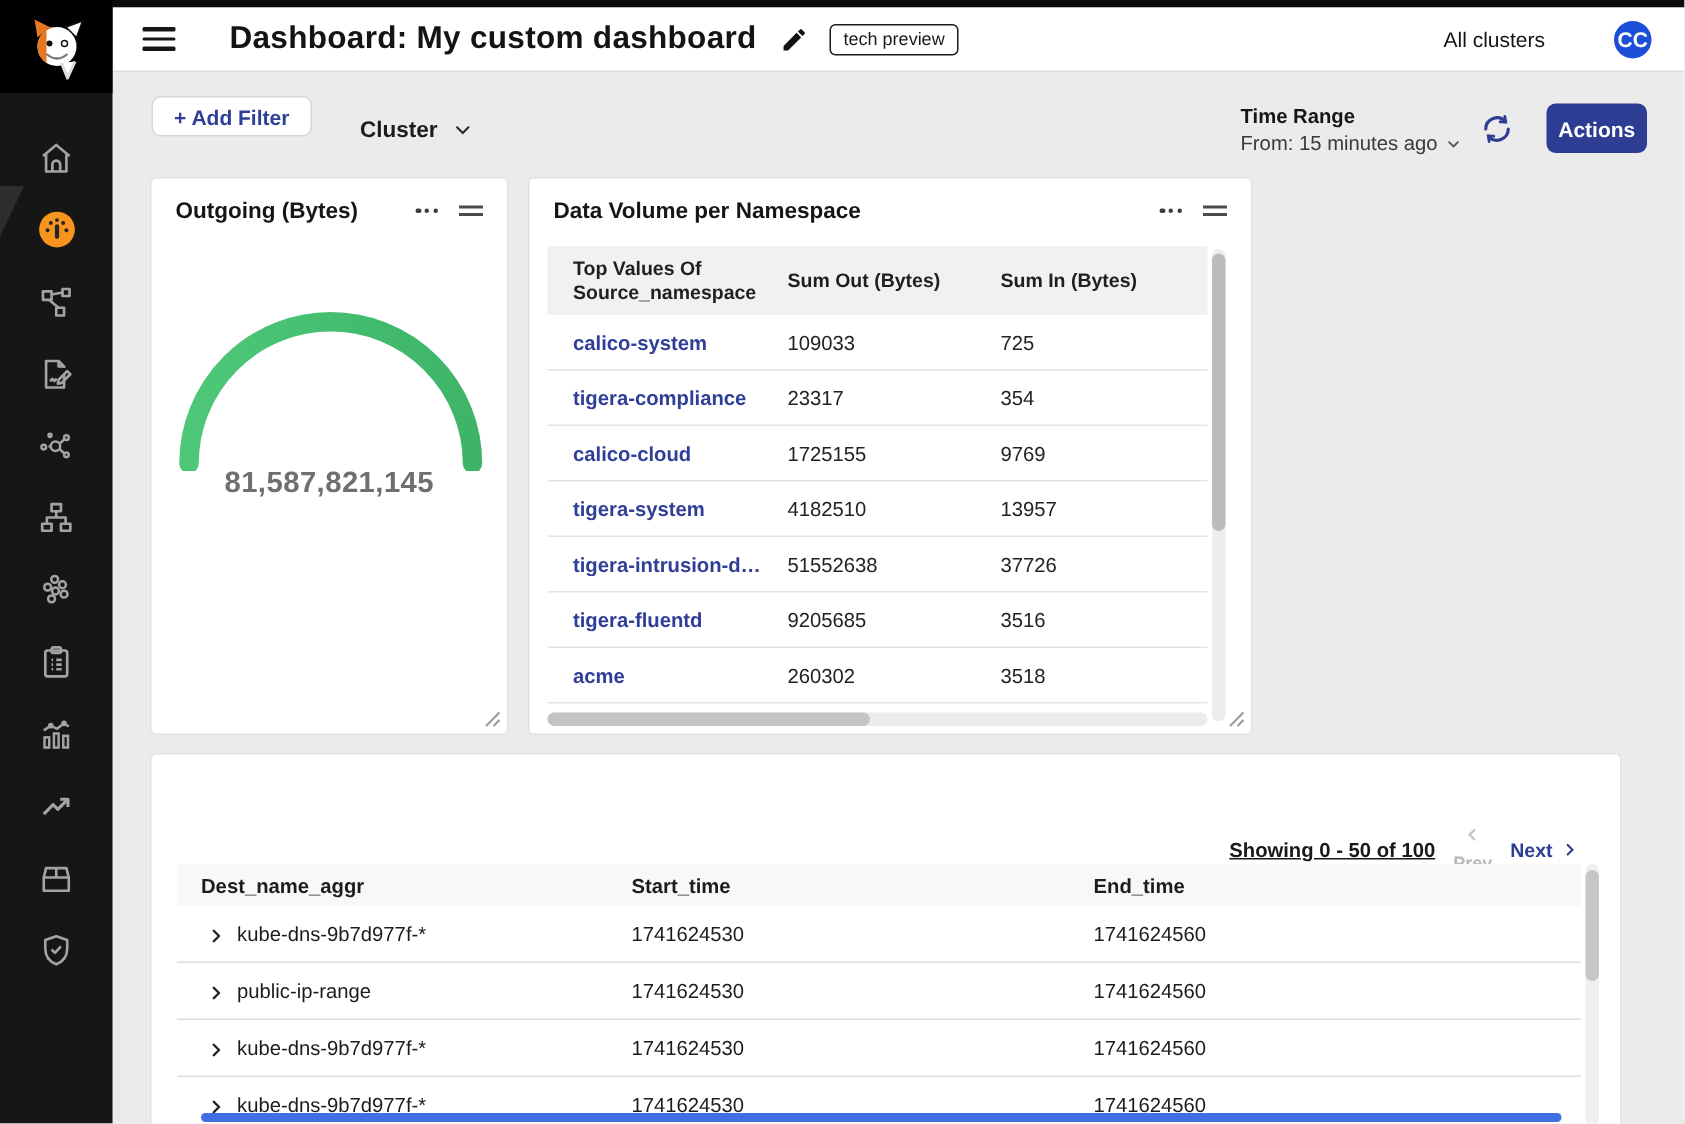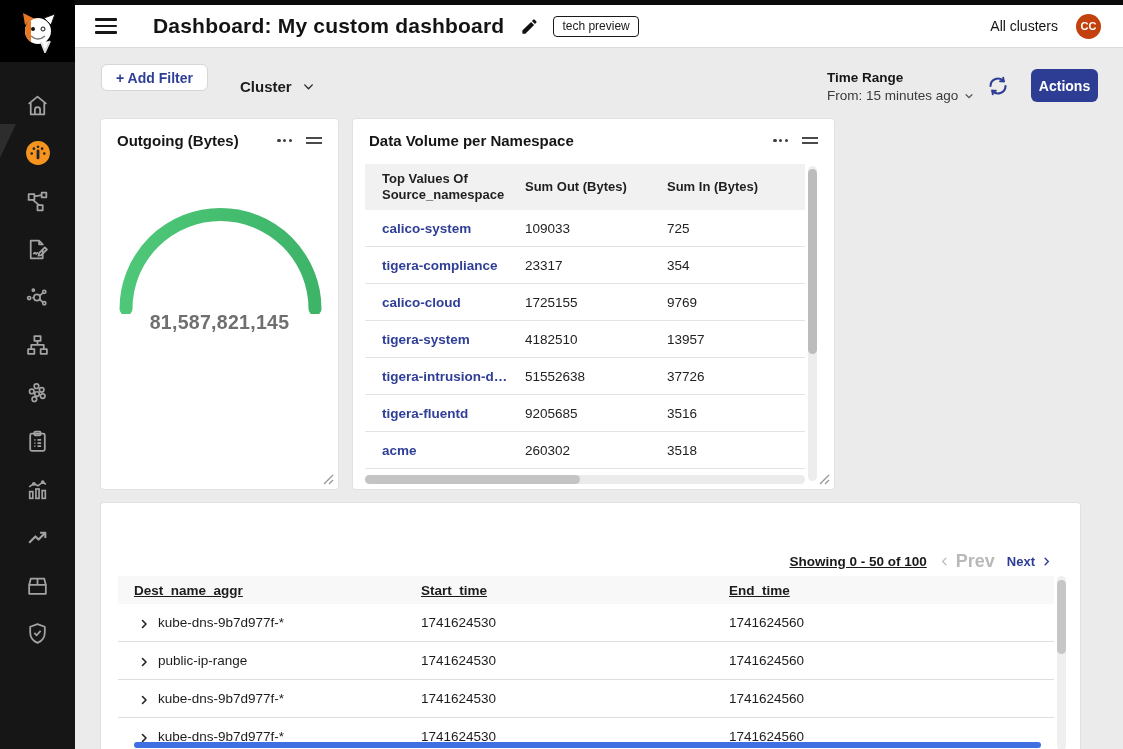--- a/index.html
+++ b/index.html
@@ -11,22 +11,22 @@
   .header { position:absolute; left:75px; top:5px; width:1048px; height:43px; background:#fff;
             border-bottom:1px solid #dcdcdc; display:flex; align-items:center; padding:0 22px 0 20px; }
   .hamburger { width:22px; display:flex; flex-direction:column; gap:4px; cursor:pointer; }
   .hamburger i { display:block; height:2.5px; background:#171717; border-radius:1px; }
   .page-title { margin-left:36px; font-size:21px; font-weight:800; letter-spacing:.2px; color:#141414; white-space:nowrap; }
   .pencil { margin-left:16px; display:flex; }
   .badge { margin-left:14px; font-size:12px; color:#1a1a1a; border:1.4px solid #1a1a1a; border-radius:4px;
            padding:2px 8px 3px; white-space:nowrap; }
   .hdr-right { margin-left:auto; display:flex; align-items:center; gap:18px; }
   .clusters { font-size:14px; font-weight:500; color:#141414; }
-  .avatar { width:25px; height:25px; border-radius:50%; background:#c2410c; color:#fff; font-size:11px;
-            font-weight:700; display:flex; align-items:center; justify-content:center; }
+  .avatar { width:25px; height:25px; border-radius:50%; background:#1d4ed8; color:#fff; font-size:14px;
+            font-weight:700; display:flex; align-items:center; justify-content:center;margin-left:28px; }
 
   
   .sidebar { position:absolute; left:0; top:0; width:75px; height:749px; background:#161616; }
   .logo { height:62px; background:#000; display:flex; align-items:center; justify-content:center; }
   .nav { display:flex; flex-direction:column; align-items:center; margin-top:30px; gap:22px; position:relative; }
   .nav .icn { width:26px; height:26px; display:flex; align-items:center; justify-content:center; cursor:pointer; }
   .tri { position:absolute; left:0; top:124px; width:16px; height:34px; background:#2d2d2d;
          clip-path:polygon(0 0,100% 0,0 100%); }
 
   
@@ -78,25 +78,25 @@
   #dv-hscroll { left:12px; top:356px; width:440px; }
 
   
   #card-bestflows { left:100px; top:502px; width:981px; height:248px; border-bottom:none; border-radius:4px 4px 0 0; }
   .handle-focus { width:25px; height:33px; border:2px solid #7da3f5; background:#e7effc; border-radius:7px;
         display:flex; flex-direction:column; gap:3px; align-items:center; justify-content:center; cursor:grab; }
   .handle-focus i { width:15px; height:2px; background:#3a3a3a; }
   #bf-head { padding-top:10px; }
   .pager { position:absolute; top:48px; right:28px; display:flex; align-items:center; gap:12px; }
   .showing { font-size:13.5px; font-weight:600; color:#191919;text-decoration:underline; }
-  .pg-prev { display:flex; align-items:center; gap:6px; color:#b9b9b9; font-size:18px; font-weight:600; cursor:default; }
+  .pg-prev { display:flex; align-items:center; gap:6px; color:#b9b9b9; font-size:12px; font-weight:600; cursor:default;flex-direction:column; }
   .pg-next { display:flex; align-items:center; gap:6px; color:#2e3d94; font-size:13px; font-weight:700; cursor:pointer; }
   .bf-table { position:absolute; left:17px; top:73px; width:936px; }
   .bf-hrow { display:flex; background:#f8f8f8; height:28px; align-items:center; }
-  .bf-hc { font-size:13.5px; font-weight:700; color:#1c1c1c;text-decoration:underline; }
+  .bf-hc { font-size:13.5px; font-weight:700; color:#1c1c1c; }
   .bf-c1 { width:303px; padding-left:16px; display:flex; align-items:center; }
   .bf-c2 { width:308px; }
   .bf-c3 { flex:1; }
   .bf-row { display:flex; height:38px; align-items:center; border-bottom:1px solid #dedede; }
   .bf-row .bf-c1 { padding-left:20px; gap:8px;align-items:flex-end; }
   .bf-name { font-size:13.5px; color:#1c1c1c; }
   .bf-num { font-size:13.5px; color:#1c1c1c; }
   .row-chev { display:flex; cursor:pointer; }
   #bf-vscroll { left:956px; top:73px; height:174px; background:#efefef; }
   .bluebar { position:absolute; left:33px; top:239px; width:907px; height:6px; background:#3f6fe0; border-radius:3px; cursor:pointer; }

